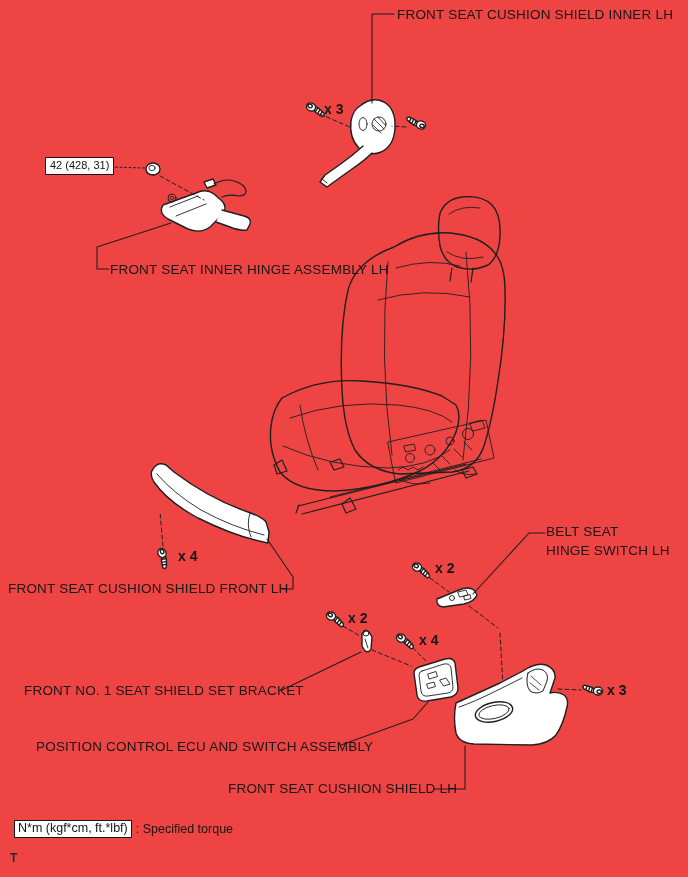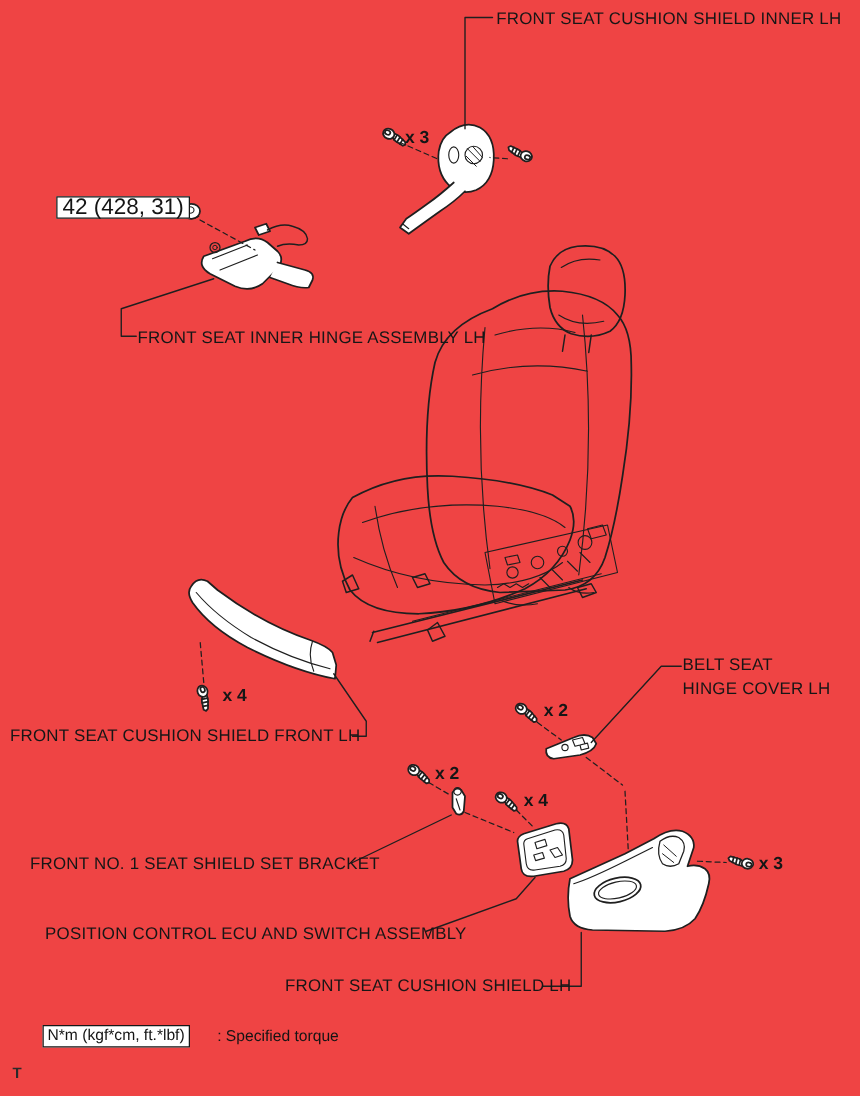--- a/index.html
+++ b/index.html
@@ -26,29 +26,29 @@
     line-height:15px;
     white-space:nowrap;
     color:#161616;
     font-weight:bold;
   }
   .torque-box{
     position:absolute;
     left:45px;top:157px;
     border:1.4px solid #161616;
     padding:0 4px 1px 4px;
-    font-size:18px;
+    font-size:11px;
     line-height:15px;
     white-space:nowrap;
     background:#fff;
   }
   .legend{
     position:absolute;
-    left:34px;top:820px;
-    display:flex;align-items:center;gap:22px;
+    left:14px;top:820px;
+    display:flex;align-items:center;gap:4px;
     font-size:12.5px;line-height:15px;white-space:nowrap;
   }
   .legend .unit-box{
     border:1.3px solid #161616;
     padding:0 3px 1px 3px;
     background:#fff;
   }
   .corner-mark{
     position:absolute;left:10px;top:851px;
     font-size:12px;font-weight:bold;color:#2a2a2a;
@@ -191,21 +191,21 @@
 
   <div class="lbl" style="left:397px;top:7px">FRONT SEAT CUSHION SHIELD INNER LH</div>
 
   <div class="torque-box">42 (428, 31)</div>
 
   <div class="lbl" style="left:110px;top:262px">FRONT SEAT INNER HINGE ASSEMBLY LH</div>
 
   <div class="lbl" style="left:8px;top:581px">FRONT SEAT CUSHION SHIELD FRONT LH</div>
 
   <div class="lbl" style="left:546px;top:524px">BELT SEAT</div>
-  <div class="lbl" style="left:546px;top:543px">HINGE COVER LH</div>
+  <div class="lbl" style="left:546px;top:543px">HINGE SWITCH LH</div>
 
   <div class="lbl" style="left:24px;top:683px">FRONT NO. 1 SEAT SHIELD SET BRACKET</div>
 
   <div class="lbl" style="left:228px;top:781px">FRONT SEAT CUSHION SHIELD LH</div>
 
   <div class="lbl" style="left:36px;top:739px">POSITION CONTROL ECU AND SWITCH ASSEMBLY</div>
 
   <div class="qty" style="left:324px;top:102px">x 3</div>
   <div class="qty" style="left:178px;top:549px">x 4</div>
   <div class="qty" style="left:435px;top:561px">x 2</div>

